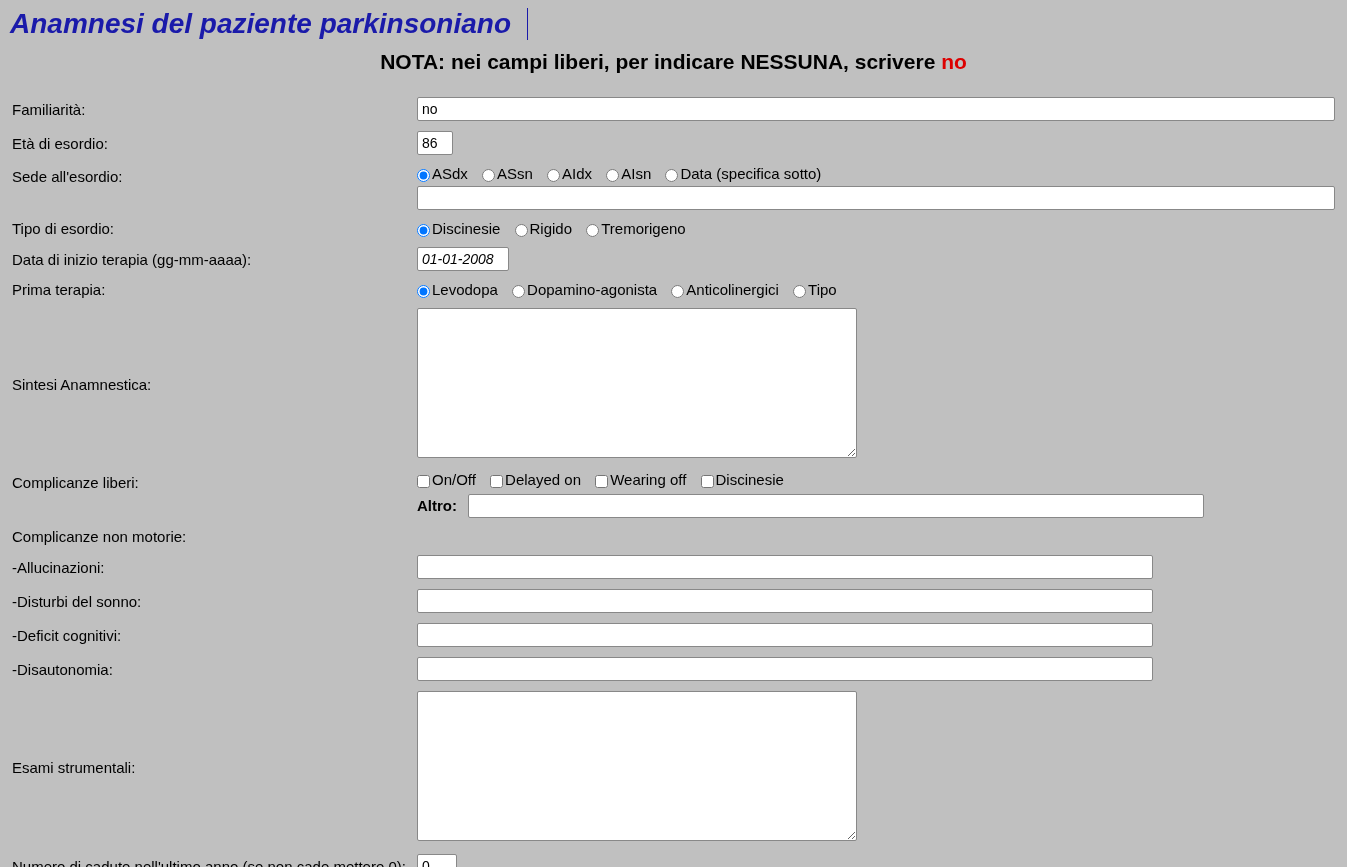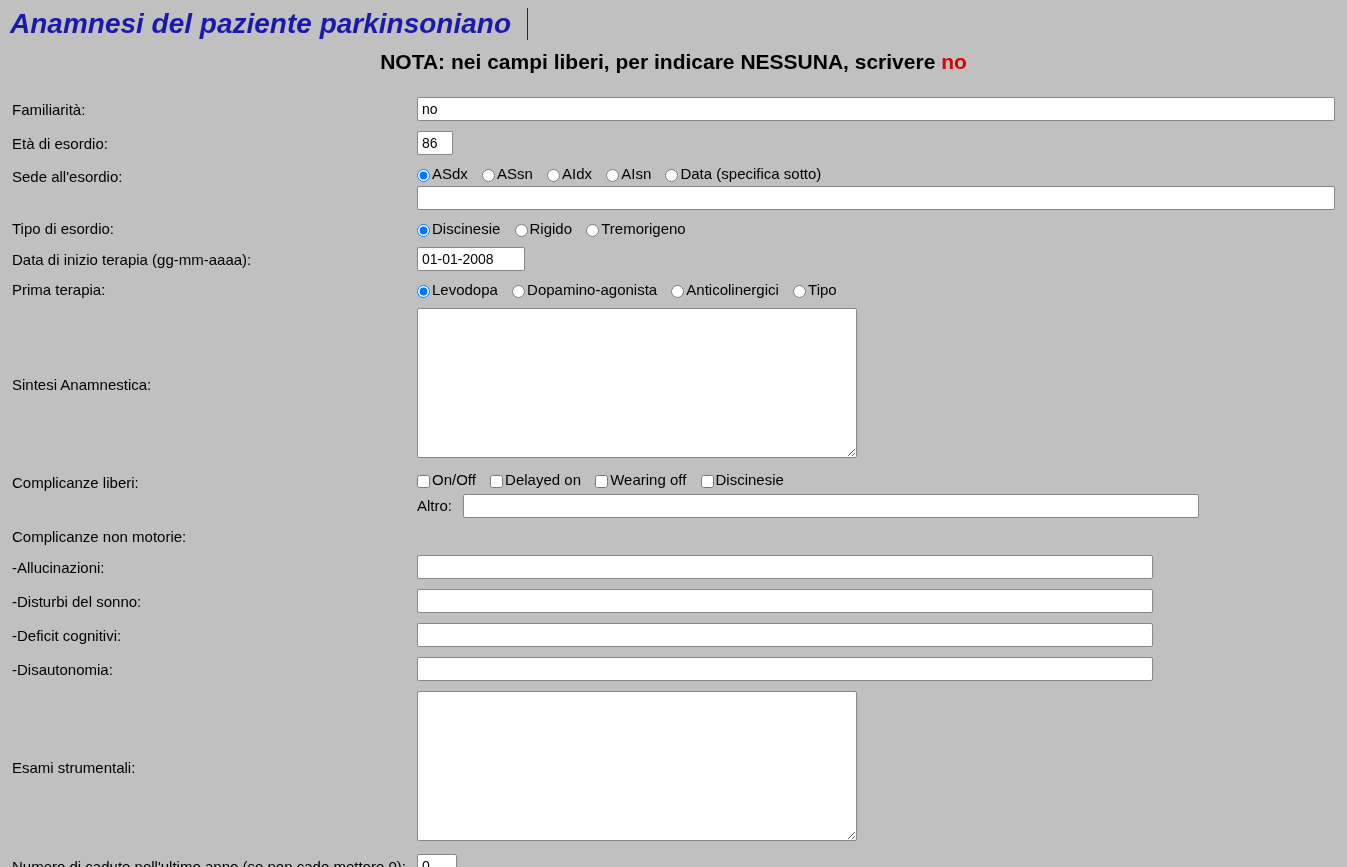--- a/index.html
+++ b/index.html
@@ -64,40 +64,41 @@
     font-size: 14px;
     padding: 3px 4px;
     border: 1px solid #888;
     border-radius: 2px;
     background: #fff;
     box-sizing: border-box;
     resize: both;
   }
   .w-full { width: 918px; }
   .w-short { width: 36px; }
-  .w-date { width: 108px; }
+  .w-date { width: 92px; font-style: italic; }
   .w-ta { width: 440px; height: 150px; }
   .w-med { width: 736px; }
   .w-altro { width: 736px; }
   .w-num { width: 40px; }
   .radio-row label, .check-row label {
     margin-right: 4px;
   }
   .radio-row input, .check-row input {
     vertical-align: middle;
     margin: 0 2px 0 6px;
   }
   .radio-row input:first-child, .check-row input:first-child {
     margin-left: 0;
   }
   .altro-inline {
     margin-top: 6px;
   }
   .altro-inline span {
     margin-right: 7px;
+    font-weight: bold;
   }
 </style>
 </head>
 <body>
 
 
 
 <h2 class="title">Anamnesi del paziente parkinsoniano</h2>
 
 <div class="note">

